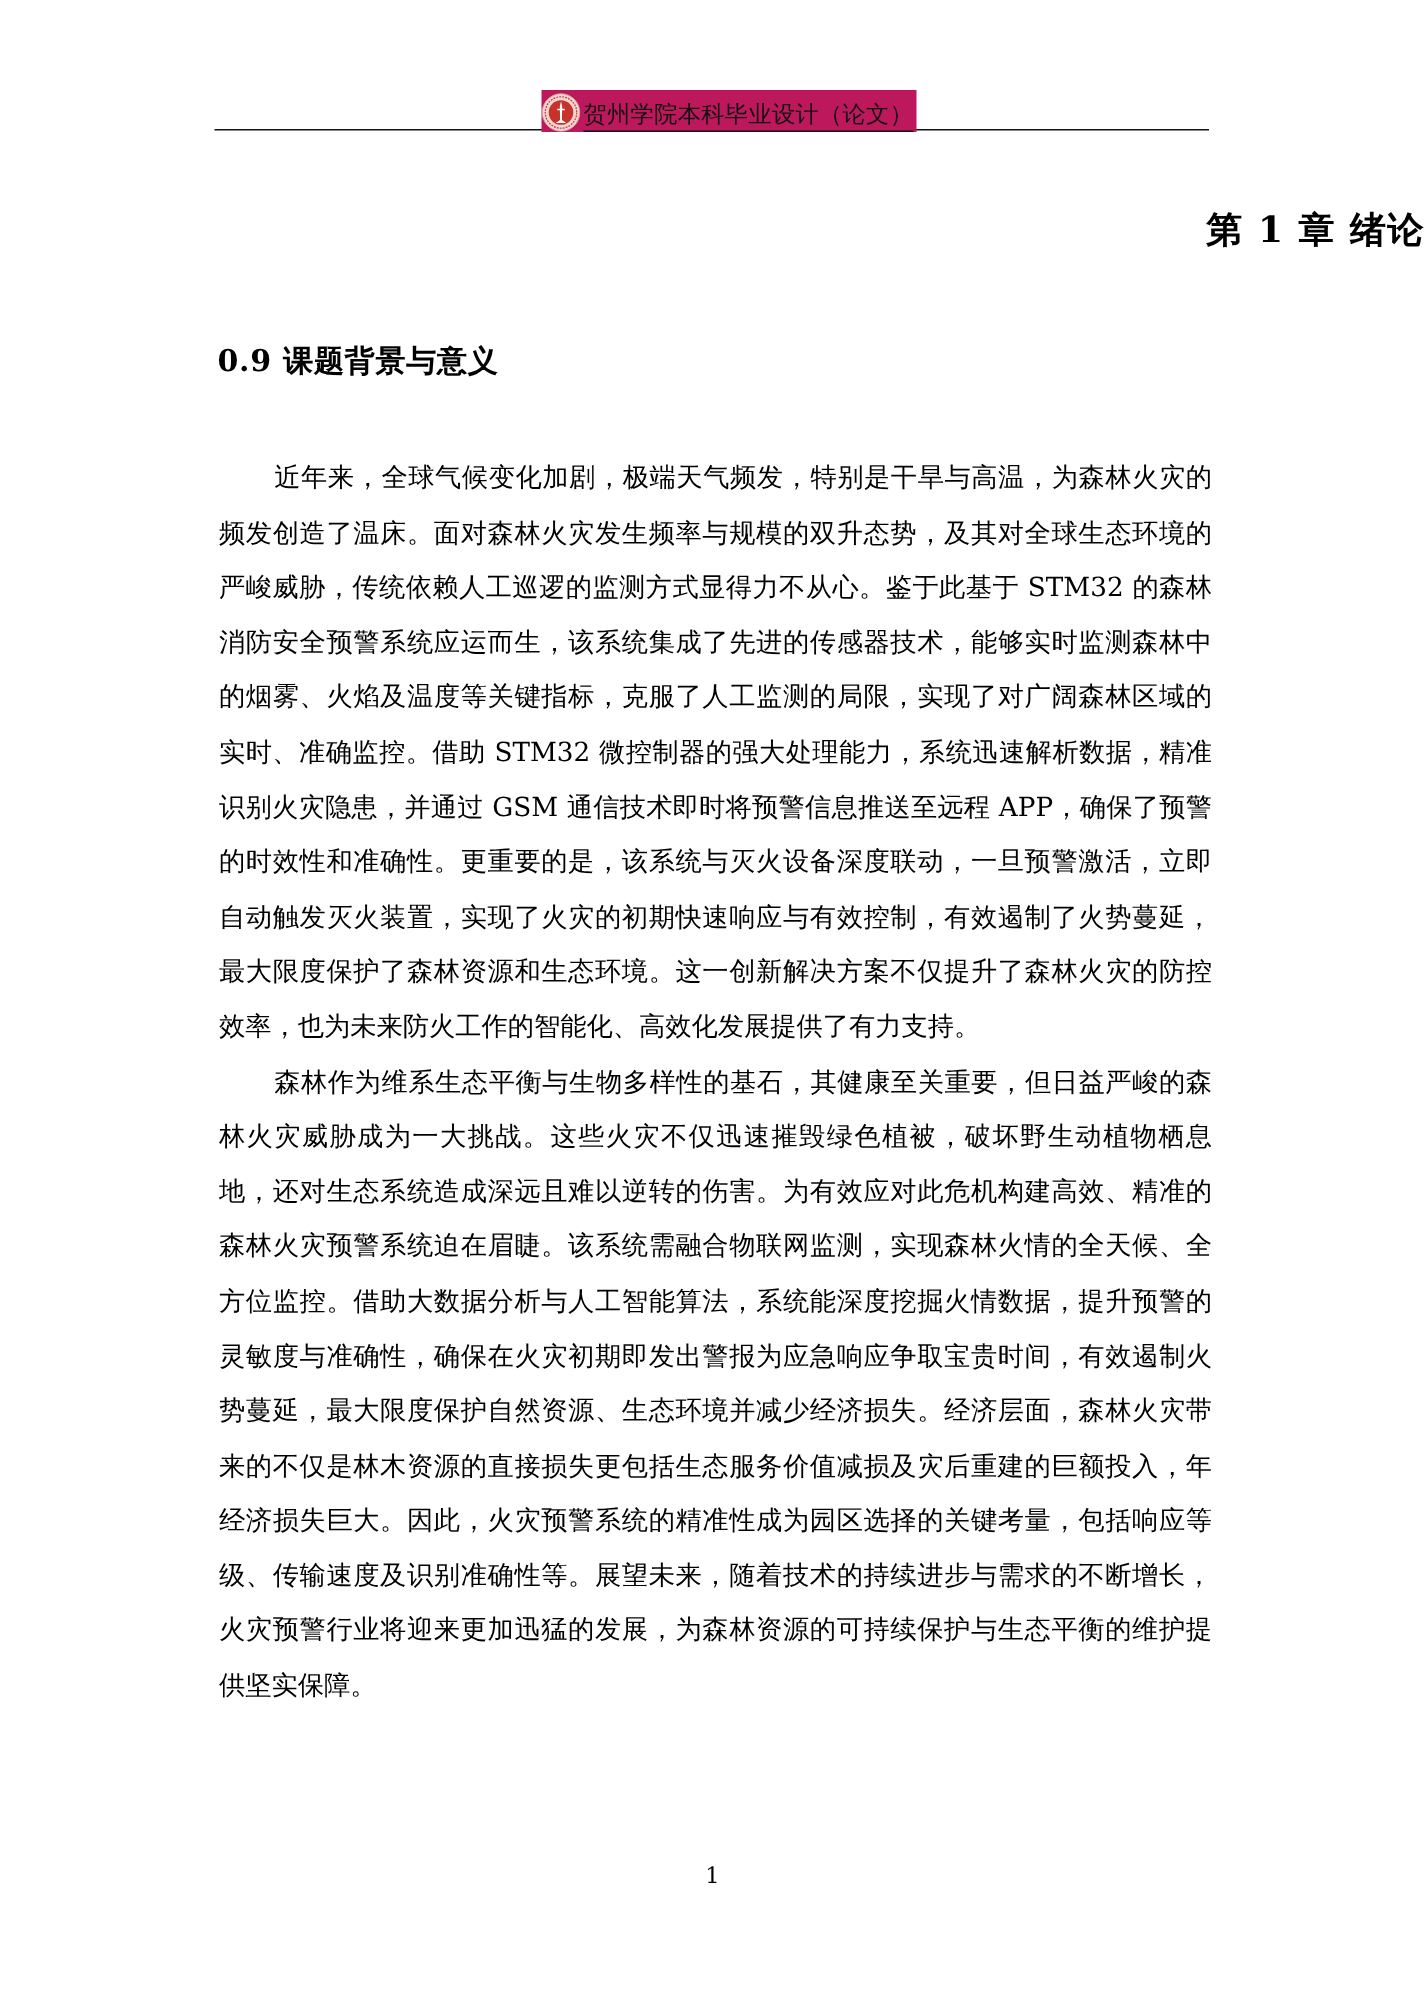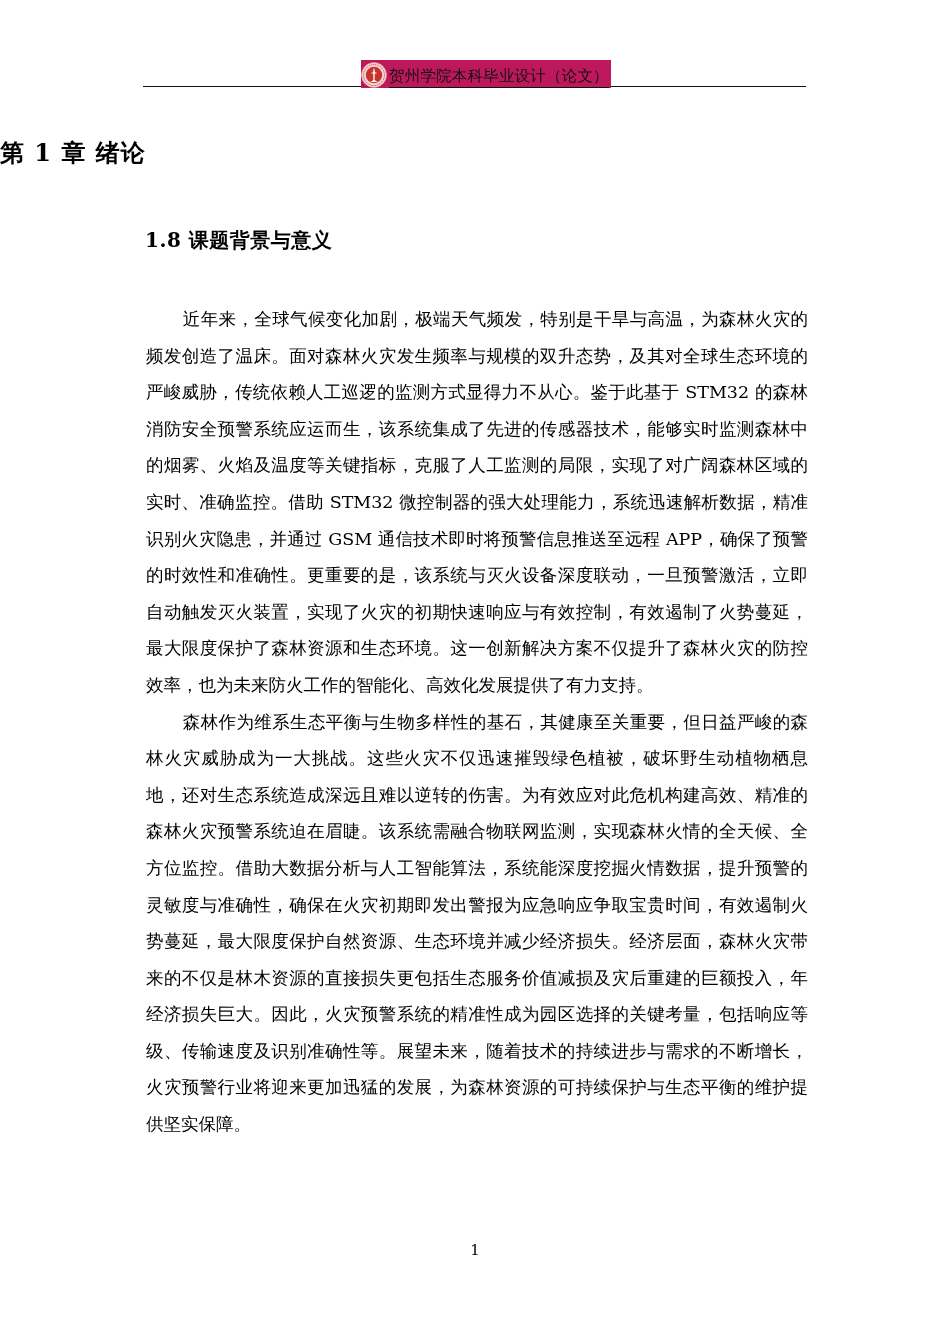--- a/index.html
+++ b/index.html
@@ -54,21 +54,21 @@
       color: #111111;
       border-bottom: 1.2px solid #111111;
       padding-bottom: 1px;
       white-space: nowrap;
     }
     .chapter-title {
       position: absolute;
       left: 0;
       width: 950px;
       top: 136px;
-      text-align: left;
+      text-align: right;
       font-size: 24px;
       font-weight: bold;
       line-height: 34px;
       letter-spacing: 1px;
     }
     .section-title {
       position: absolute;
       left: 145px;
       top: 226px;
       font-size: 20px;
@@ -114,20 +114,20 @@
         <path d="M13 5.5 L13.8 9 L13.6 18 L16.5 20 L9.5 20 L12.4 18 L12.2 9 Z" fill="#ffffff"></path>
         <rect x="10.5" y="10.5" width="5" height="1" fill="#ffffff"></rect>
       </svg>
     </span>
     <span class="header-title">贺州学院本科毕业设计（论文）</span>
   </div>
 </div>
 
 <div class="chapter-title">第 1 章  绪论</div>
 
-<div class="section-title">1.8 课题背景与意义</div>
+<div class="section-title">0.9 课题背景与意义</div>
 
 <div class="body-text">
   <p>近年来，全球气候变化加剧，极端天气频发，特别是干旱与高温，为森林火灾的频发创造了温床。面对森林火灾发生频率与规模的双升态势，及其对全球生态环境的严峻威胁，传统依赖人工巡逻的监测方式显得力不从心。鉴于此基于 STM32 的森林消防安全预警系统应运而生，该系统集成了先进的传感器技术，能够实时监测森林中的烟雾、火焰及温度等关键指标，克服了人工监测的局限，实现了对广阔森林区域的实时、准确监控。借助 STM32 微控制器的强大处理能力，系统迅速解析数据，精准识别火灾隐患，并通过 GSM 通信技术即时将预警信息推送至远程 APP，确保了预警的时效性和准确性。更重要的是，该系统与灭火设备深度联动，一旦预警激活，立即自动触发灭火装置，实现了火灾的初期快速响应与有效控制，有效遏制了火势蔓延，最大限度保护了森林资源和生态环境。这一创新解决方案不仅提升了森林火灾的防控效率，也为未来防火工作的智能化、高效化发展提供了有力支持。</p>
   <p>森林作为维系生态平衡与生物多样性的基石，其健康至关重要，但日益严峻的森林火灾威胁成为一大挑战。这些火灾不仅迅速摧毁绿色植被，破坏野生动植物栖息地，还对生态系统造成深远且难以逆转的伤害。为有效应对此危机构建高效、精准的森林火灾预警系统迫在眉睫。该系统需融合物联网监测，实现森林火情的全天候、全方位监控。借助大数据分析与人工智能算法，系统能深度挖掘火情数据，提升预警的灵敏度与准确性，确保在火灾初期即发出警报为应急响应争取宝贵时间，有效遏制火势蔓延，最大限度保护自然资源、生态环境并减少经济损失。经济层面，森林火灾带来的不仅是林木资源的直接损失更包括生态服务价值减损及灾后重建的巨额投入，年经济损失巨大。因此，火灾预警系统的精准性成为园区选择的关键考量，包括响应等级、传输速度及识别准确性等。展望未来，随着技术的持续进步与需求的不断增长，火灾预警行业将迎来更加迅猛的发展，为森林资源的可持续保护与生态平衡的维护提供坚实保障。</p>
 </div>
 
 <div class="page-number">1</div>
 
 </body></html>

